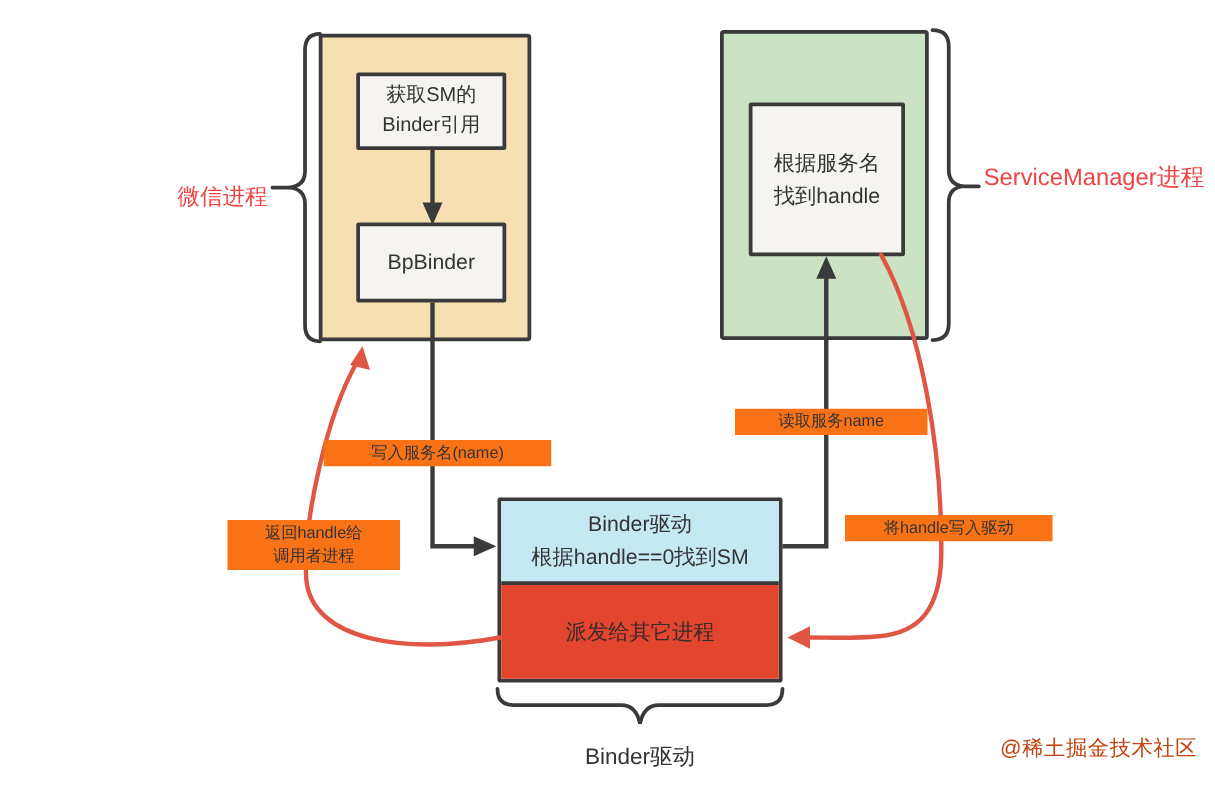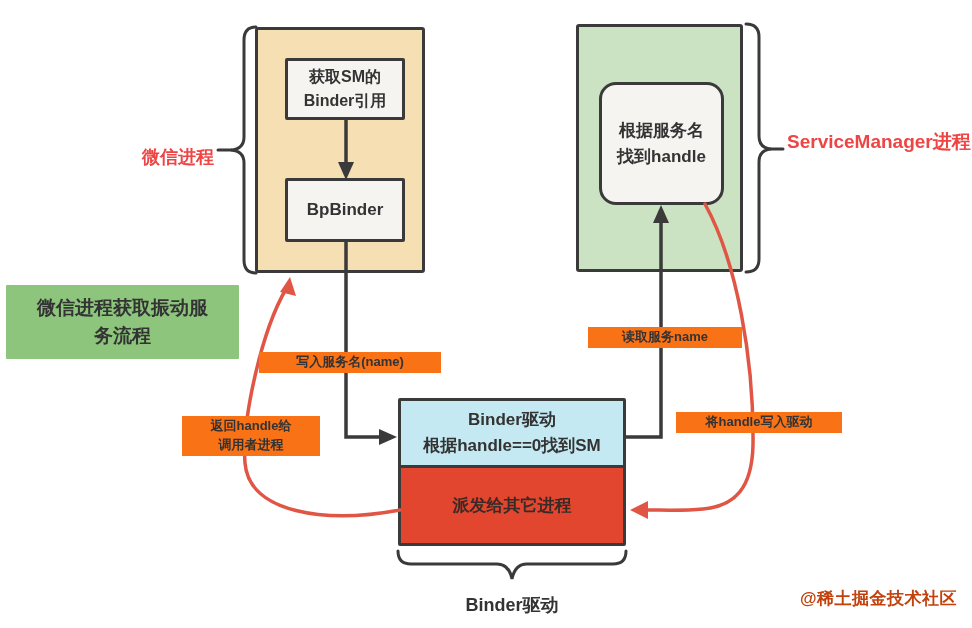--- a/index.html
+++ b/index.html
@@ -1,35 +1,35 @@
 <!DOCTYPE html>
 <html><head>
 <meta charset="utf-8">
 <style>
   html,body{margin:0;padding:0;}
   body{
     width:972px;height:628px;background:#ffffff;
     font-family:"Liberation Sans","DejaVu Sans",sans-serif;
     color:#333;overflow:hidden;
   }
-  #canvas{position:relative;width:972px;height:464px;background:#fff;font-weight:bold;}
+  #canvas{position:relative;width:972px;height:464px;background:#fff;}
 
   
   .proc-box{position:absolute;border:3px solid #3a3a3a;border-radius:3px;box-sizing:border-box;z-index:1;}
   #wechat-box{left:255px;top:27px;width:170px;height:246px;background:#F7DFB4;}
   #sm-box{left:576px;top:24px;width:167px;height:248px;background:#CBE3C3;}
 
   .step-box{
     position:absolute;border:3px solid #3a3a3a;border-radius:2px;background:#F5F4F1;
     display:flex;align-items:center;justify-content:center;text-align:center;
     box-sizing:border-box;z-index:2;font-size:16px;line-height:1.5;white-space:pre-line;
   }
   #step-get-sm{left:285px;top:58px;width:120px;height:62px;}
   #step-bpbinder{left:285px;top:178px;width:120px;height:64px;font-size:17px;}
-  #step-find-handle{left:599px;top:82px;width:125px;height:123px;font-size:17px;border-radius:17px;}
+  #step-find-handle{left:599px;top:82px;width:125px;height:123px;font-size:17px;}
 
   #binder-box{
     position:absolute;left:398px;top:398px;width:228px;height:148px;
     border:3px solid #3a3a3a;border-radius:2px;box-sizing:border-box;z-index:2;
     display:flex;flex-direction:column;
   }
   #binder-top{
     flex:0 0 64px;background:#C4E9F2;border-bottom:3px solid #3a3a3a;
     display:flex;align-items:center;justify-content:center;text-align:center;
     font-size:17px;line-height:1.55;white-space:pre-line;
@@ -82,22 +82,20 @@
   <div id="step-bpbinder" class="step-box">BpBinder</div>
   <div id="step-find-handle" class="step-box">根据服务名
 找到handle</div>
 
   <div id="binder-box">
     <div id="binder-top">Binder驱动
 根据handle==0找到SM</div>
     <div id="binder-bottom">派发给其它进程</div>
   </div>
 
-  <div id="title-box">微信进程获取振动服
-务流程</div>
 
   <svg id="overlay" width="972" height="628" viewBox="0 0 972 628">
 
     <path d="M 256,27 Q 244,27 244,40 L 244,137 Q 244,149 231,150 Q 244,151 244,163 L 244,260 Q 244,273 256,273" fill="none" stroke="#3A3A3A" stroke-width="3" stroke-linecap="round"></path>
     <path d="M 218,150 L 231,150" fill="none" stroke="#3A3A3A" stroke-width="3" stroke-linecap="round"></path>
 
     <path d="M 746,24 Q 759,24 759,37 L 759,136 Q 759,148 771,149 Q 759,150 759,162 L 759,259 Q 759,272 746,272" fill="none" stroke="#3A3A3A" stroke-width="3" stroke-linecap="round"></path>
     <path d="M 771,149 L 783,149" fill="none" stroke="#3A3A3A" stroke-width="3" stroke-linecap="round"></path>
 
     <path d="M 398,551 Q 398,564 411,564 L 497,564 Q 509,564 512,579 Q 515,564 527,564 L 613,564 Q 626,564 626,551" fill="none" stroke="#3A3A3A" stroke-width="3" stroke-linecap="round"></path>

